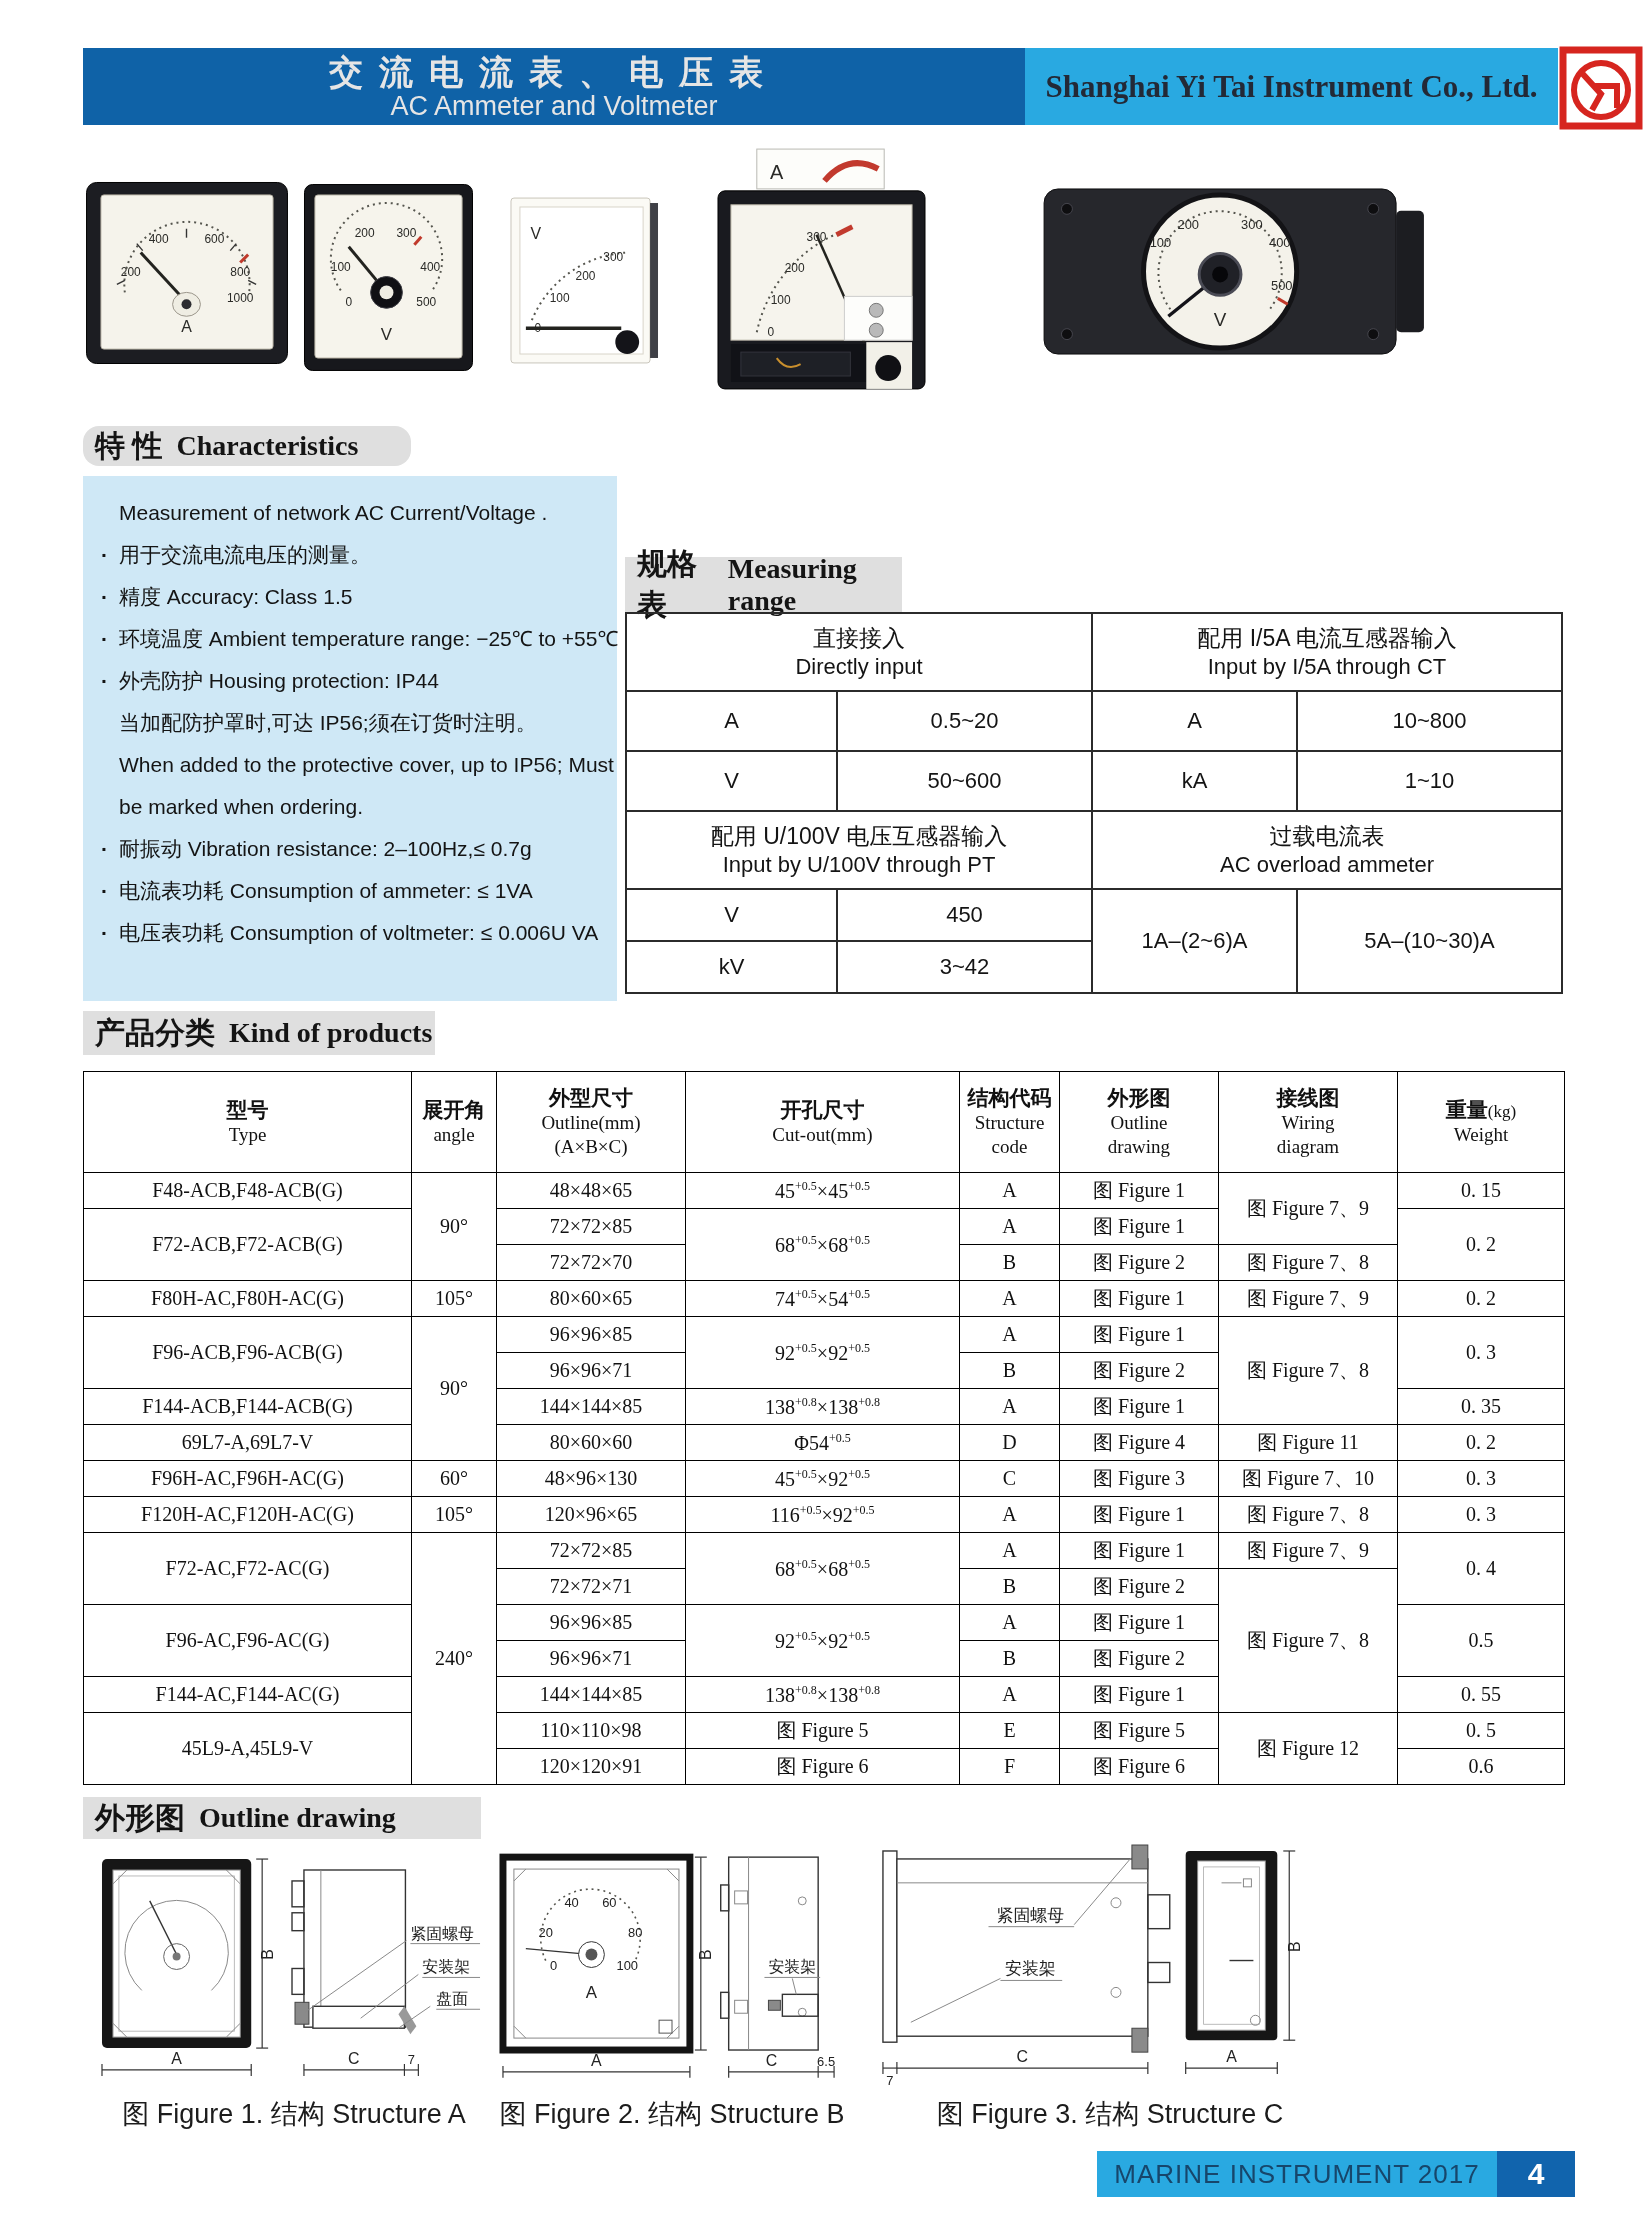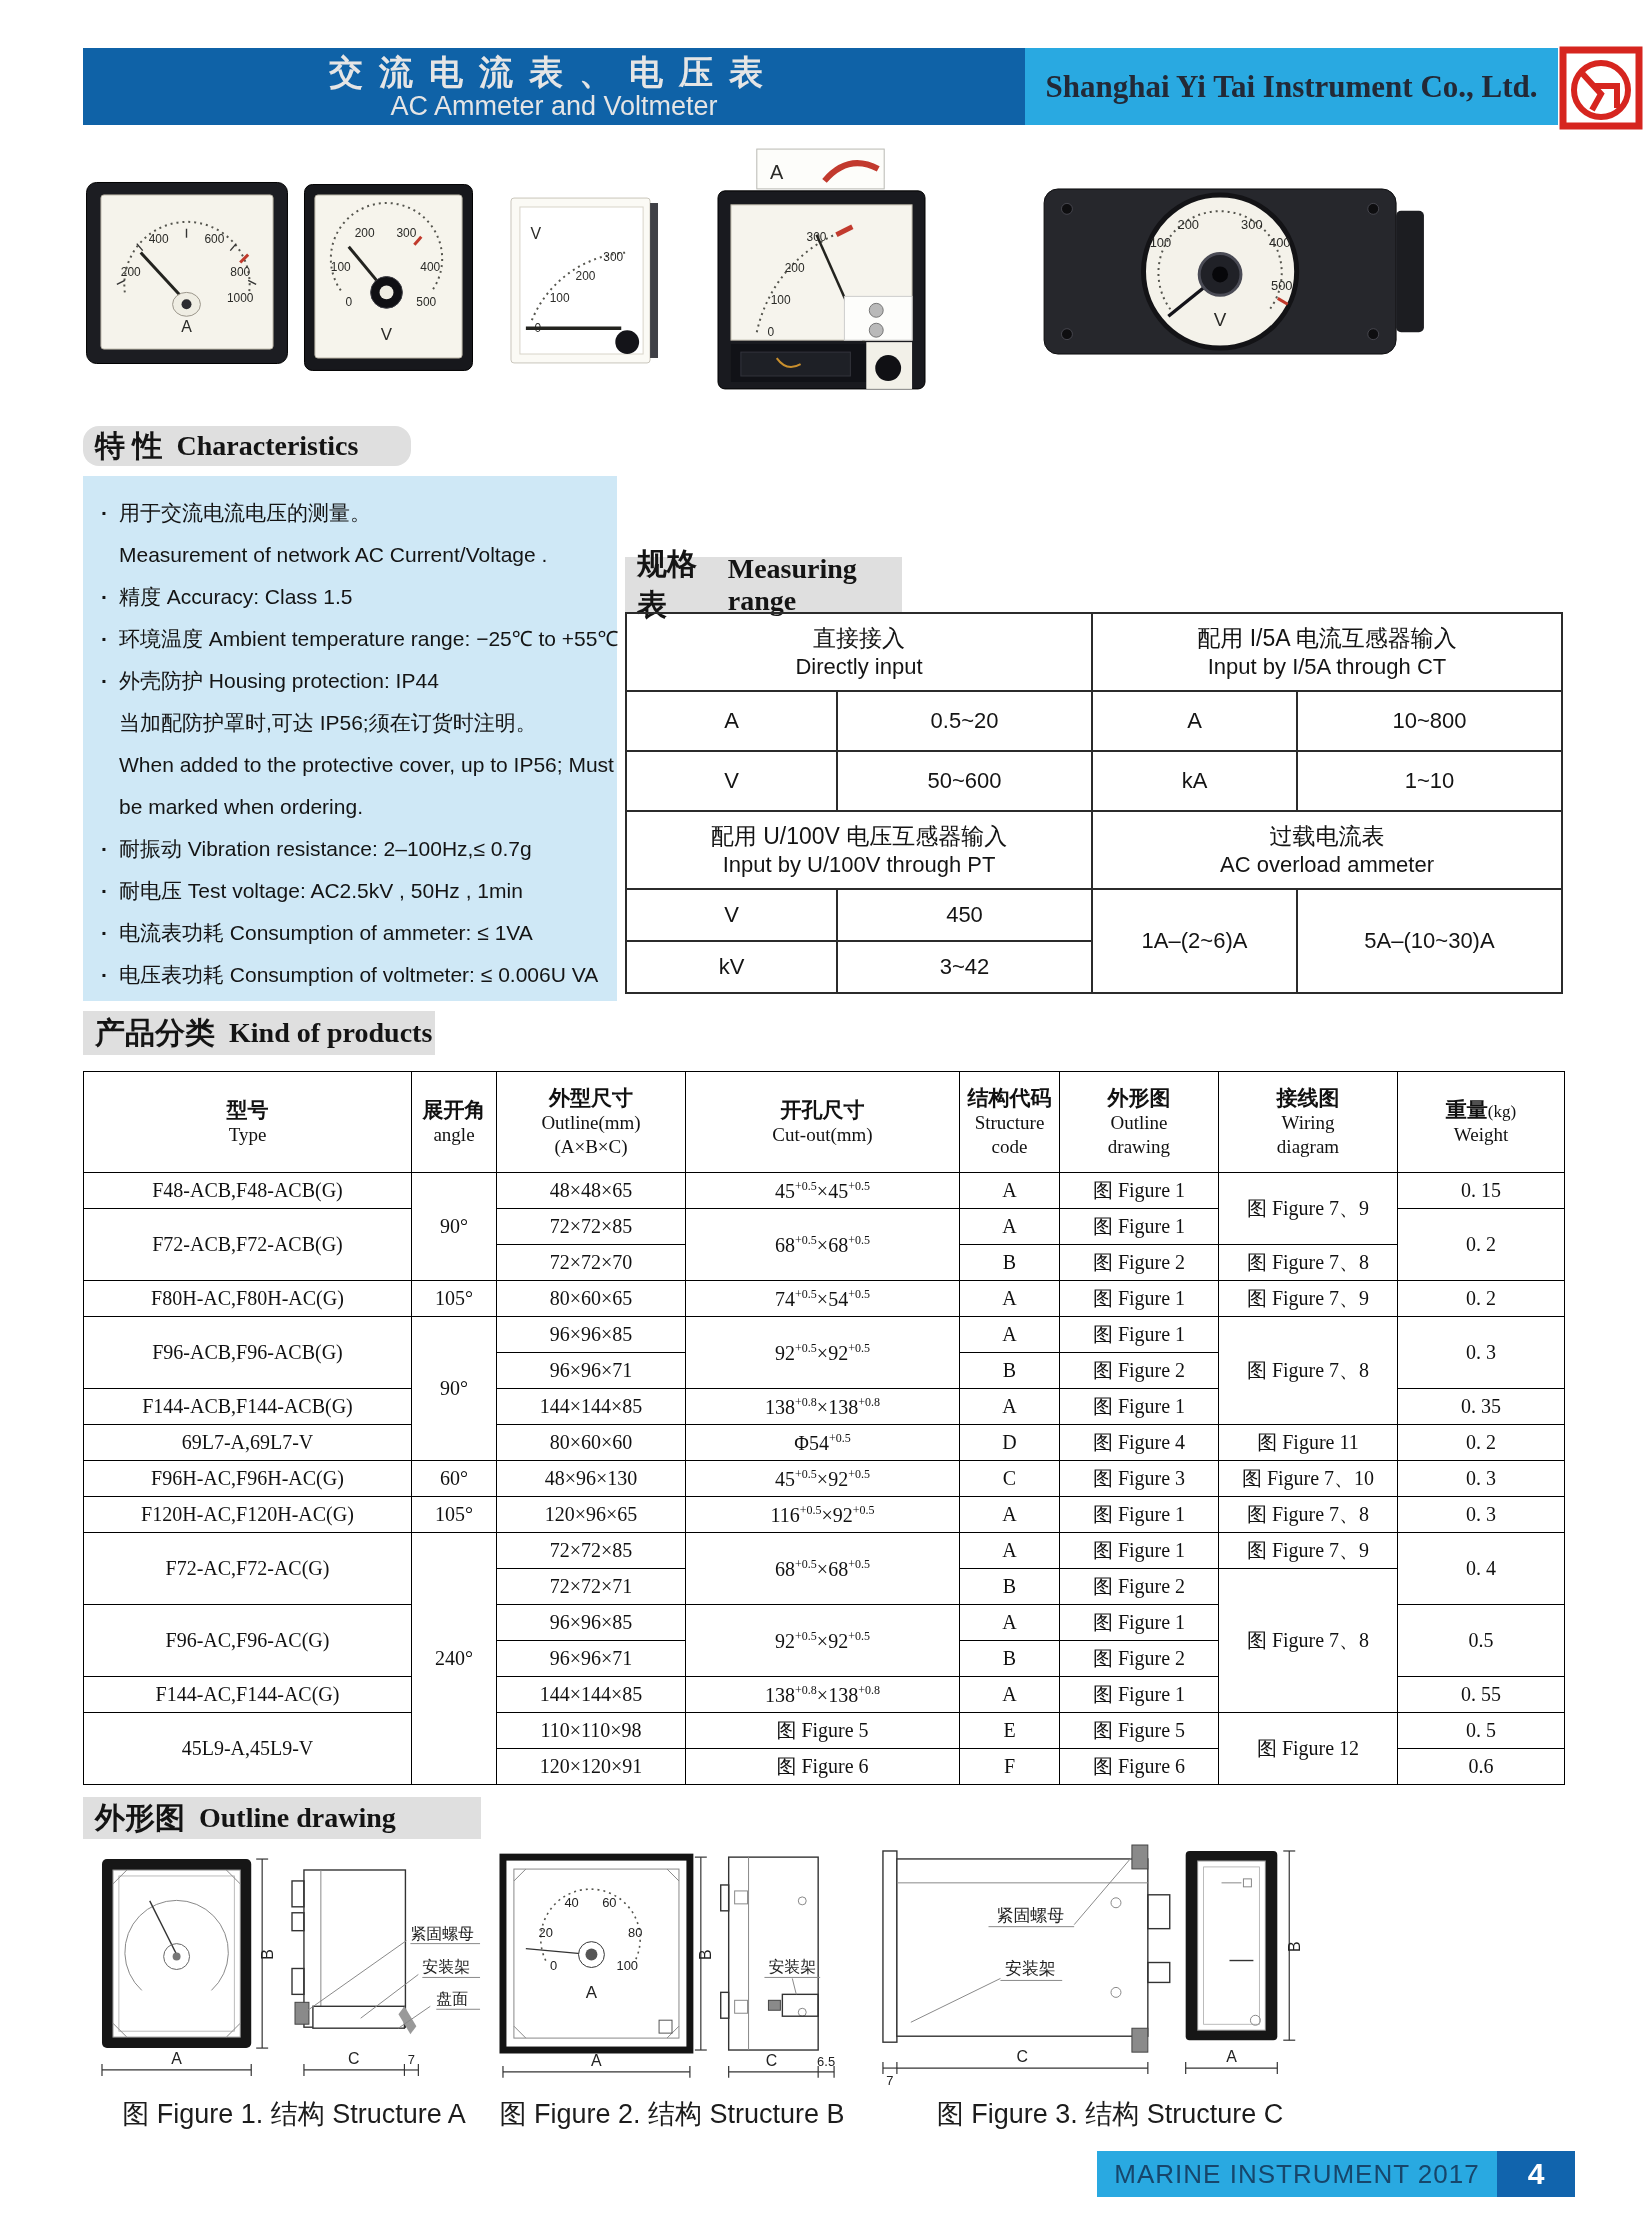--- a/index.html
+++ b/index.html
@@ -206,30 +206,29 @@
         <circle cx="178" cy="92" r="8" fill="#07070a"></circle>
       </svg>
     </div>
   </div>
 
   <div class="sec-title" style="left:83px;top:426px;width:328px;height:40px;border-radius:16px;">
     <span class="st-cn">特  性</span>
     <span class="st-en">Characteristics</span>
   </div>
   <div class="char-box">
+    <div class="line c">Measurement of network AC Current/Voltage .</div>
     <div class="line b">用于交流电流电压的测量。</div>
-    <div class="line c">Measurement of network AC Current/Voltage .</div>
     <div class="line b">精度 Accuracy: Class 1.5</div>
     <div class="line b">环境温度 Ambient temperature range: −25℃ to +55℃</div>
     <div class="line b">外壳防护 Housing protection: IP44</div>
     <div class="line c">当加配防护罩时,可达 IP56;须在订货时注明。</div>
     <div class="line c">When added to the protective cover, up to IP56; Must</div>
     <div class="line c">be marked when ordering.</div>
     <div class="line b">耐振动 Vibration resistance: 2–100Hz,≤ 0.7g</div>
-    <div class="line b">耐电压 Test voltage: AC2.5kV , 50Hz , 1min</div>
     <div class="line b">电流表功耗 Consumption of ammeter: ≤ 1VA</div>
     <div class="line b">电压表功耗 Consumption of voltmeter: ≤ 0.006U VA</div>
   </div>
 
   <div class="sec-title" style="left:625px;top:557px;width:277px;height:56px;">
     <span class="st-cn">规格表</span>
     <span class="st-en">Measuring range</span>
   </div>
   <table class="mtab">
     <colgroup>

